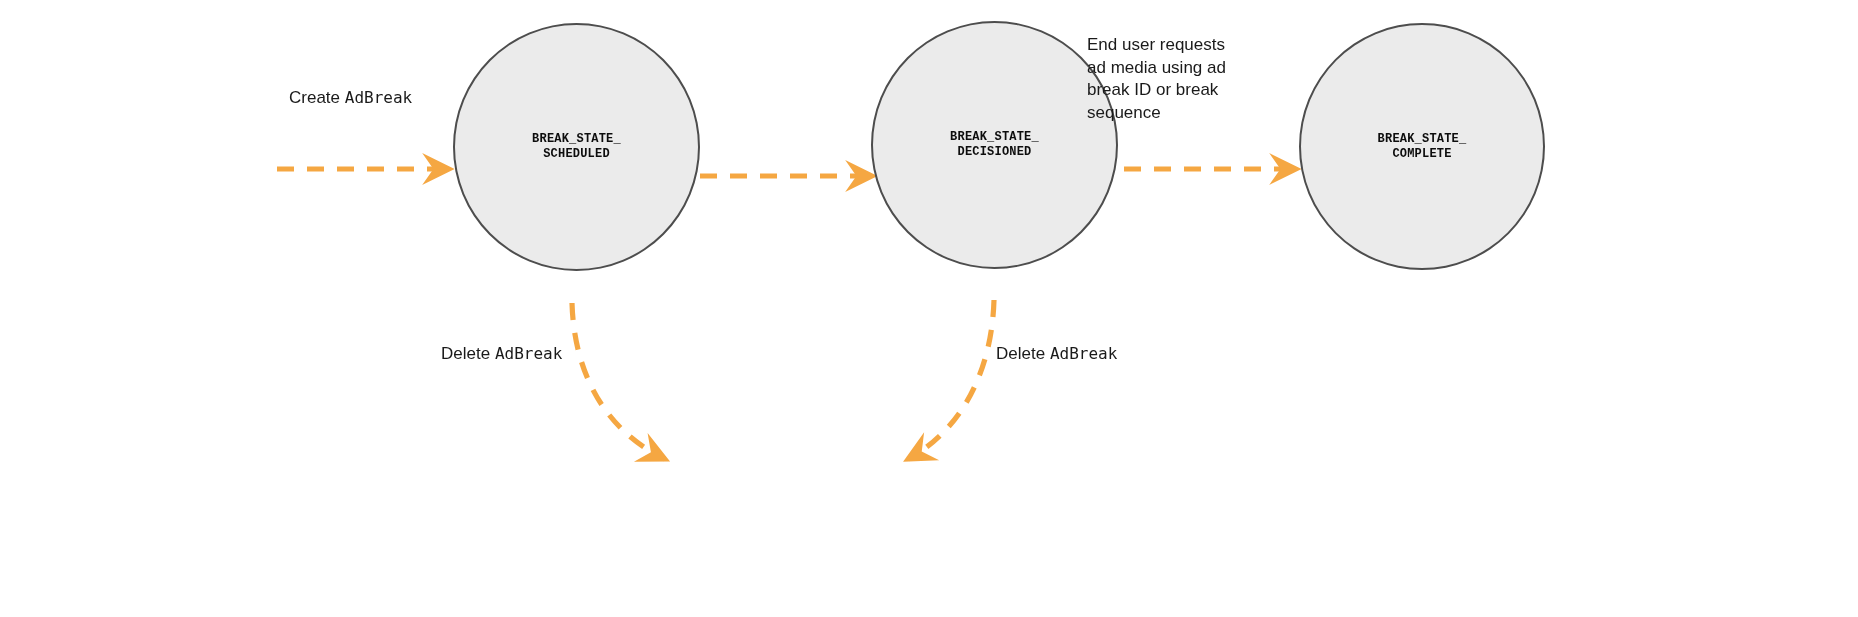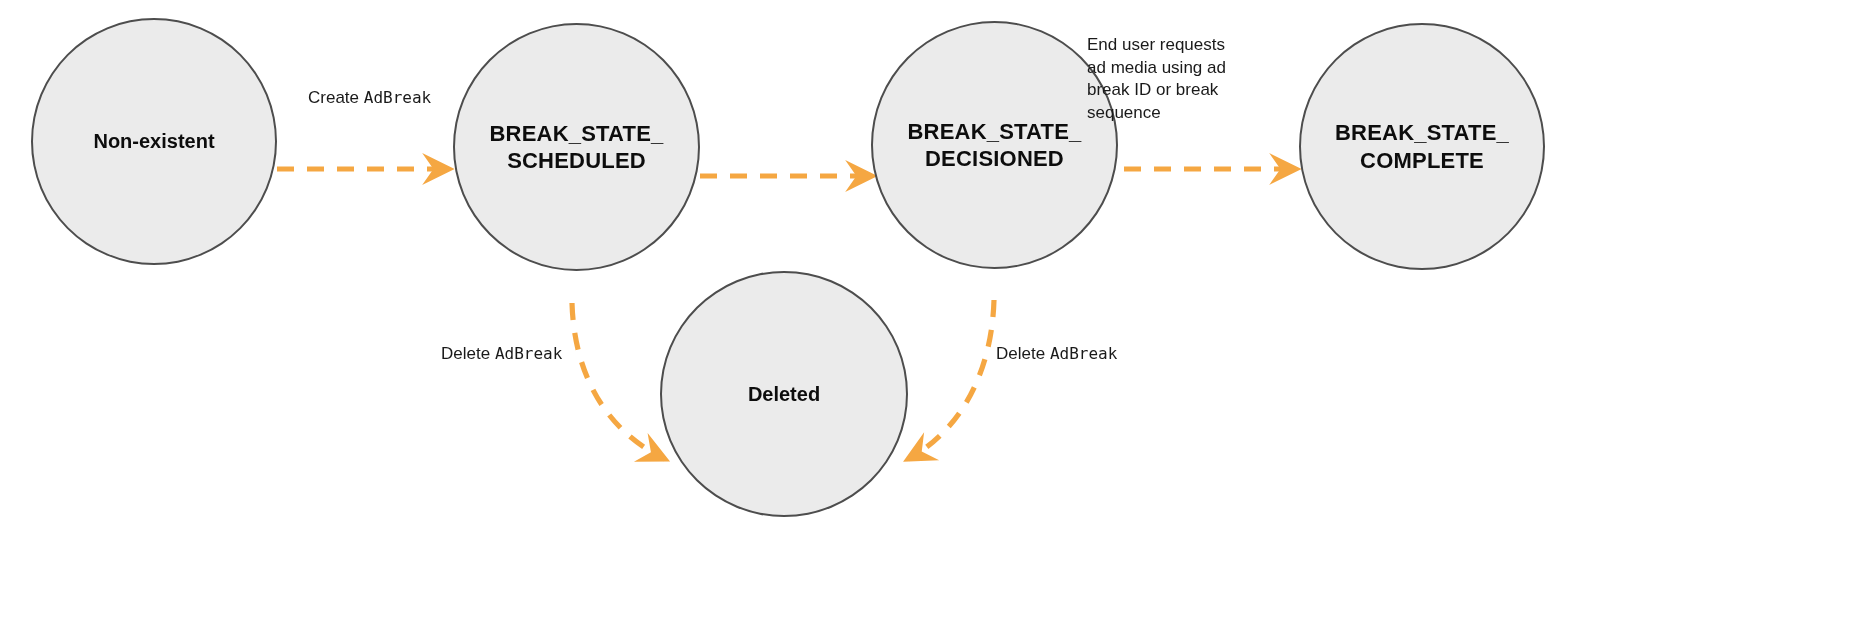--- a/index.html
+++ b/index.html
@@ -38,22 +38,22 @@
     text-align: center;
   }
   .node-label {
     font-weight: bold;
     color: #0d0d0d;
     line-height: 1.25;
     white-space: pre-line;
     padding: 0 12px;
   }
   .node-label.mono {
-    font-family: Liberation Sans, sans-serif;
-    font-size: 22px;
+    font-family: Liberation Mono, monospace;
+    font-size: 12px;
     letter-spacing: 0.2px;
   }
   .node-label.sans {
     font-family: "Liberation Sans", sans-serif;
     font-size: 20px;
   }
   .edge-label {
     position: absolute;
     color: #1a1a1a;
     font-size: 17px;
@@ -86,44 +86,38 @@
       <line x1="700" y1="176" x2="872" y2="176" stroke-dasharray="17 13" marker-end="url(#arrow-open)"></line>
 
       <line x1="1124" y1="169" x2="1296" y2="169" stroke-dasharray="17 13" marker-end="url(#arrow-open)"></line>
 
       <path d="M 572 303 C 574 372 604 430 665 459" stroke-dasharray="17 13" marker-end="url(#arrow-open)"></path>
 
       <path d="M 994 300 C 992 370 962 430 908 459" stroke-dasharray="17 13" marker-end="url(#arrow-open)"></path>
     </g>
   </svg>
 
-  <div class="node" style="left:31px; top:18px; width:246px; height:247px;">
-    <div class="node-label sans">Non-existent</div>
-  </div>
 
   <div class="node" style="left:453px; top:23px; width:247px; height:248px;">
     <div class="node-label mono">BREAK_STATE_
 SCHEDULED</div>
   </div>
 
   <div class="node" style="left:871px; top:21px; width:247px; height:248px;">
     <div class="node-label mono">BREAK_STATE_
 DECISIONED</div>
   </div>
 
   <div class="node" style="left:1299px; top:23px; width:246px; height:247px;">
     <div class="node-label mono">BREAK_STATE_
 COMPLETE</div>
   </div>
 
-  <div class="node" style="left:660px; top:271px; width:248px; height:246px;">
-    <div class="node-label sans">Deleted</div>
-  </div>
 
-  <div class="edge-label" style="left:308px; top:87px;"><span class="sans">Create </span><span class="mono">AdBreak</span></div>
+  <div class="edge-label" style="left:289px; top:87px;"><span class="sans">Create </span><span class="mono">AdBreak</span></div>
 
 
   <div class="edge-label" style="left:1087px; top:34px;"><span class="sans">End user requests
 ad media using ad
 break ID or break
 sequence</span></div>
 
   <div class="edge-label" style="left:441px; top:343px;"><span class="sans">Delete </span><span class="mono">AdBreak</span></div>
 
   <div class="edge-label" style="left:996px; top:343px;"><span class="sans">Delete </span><span class="mono">AdBreak</span></div>

